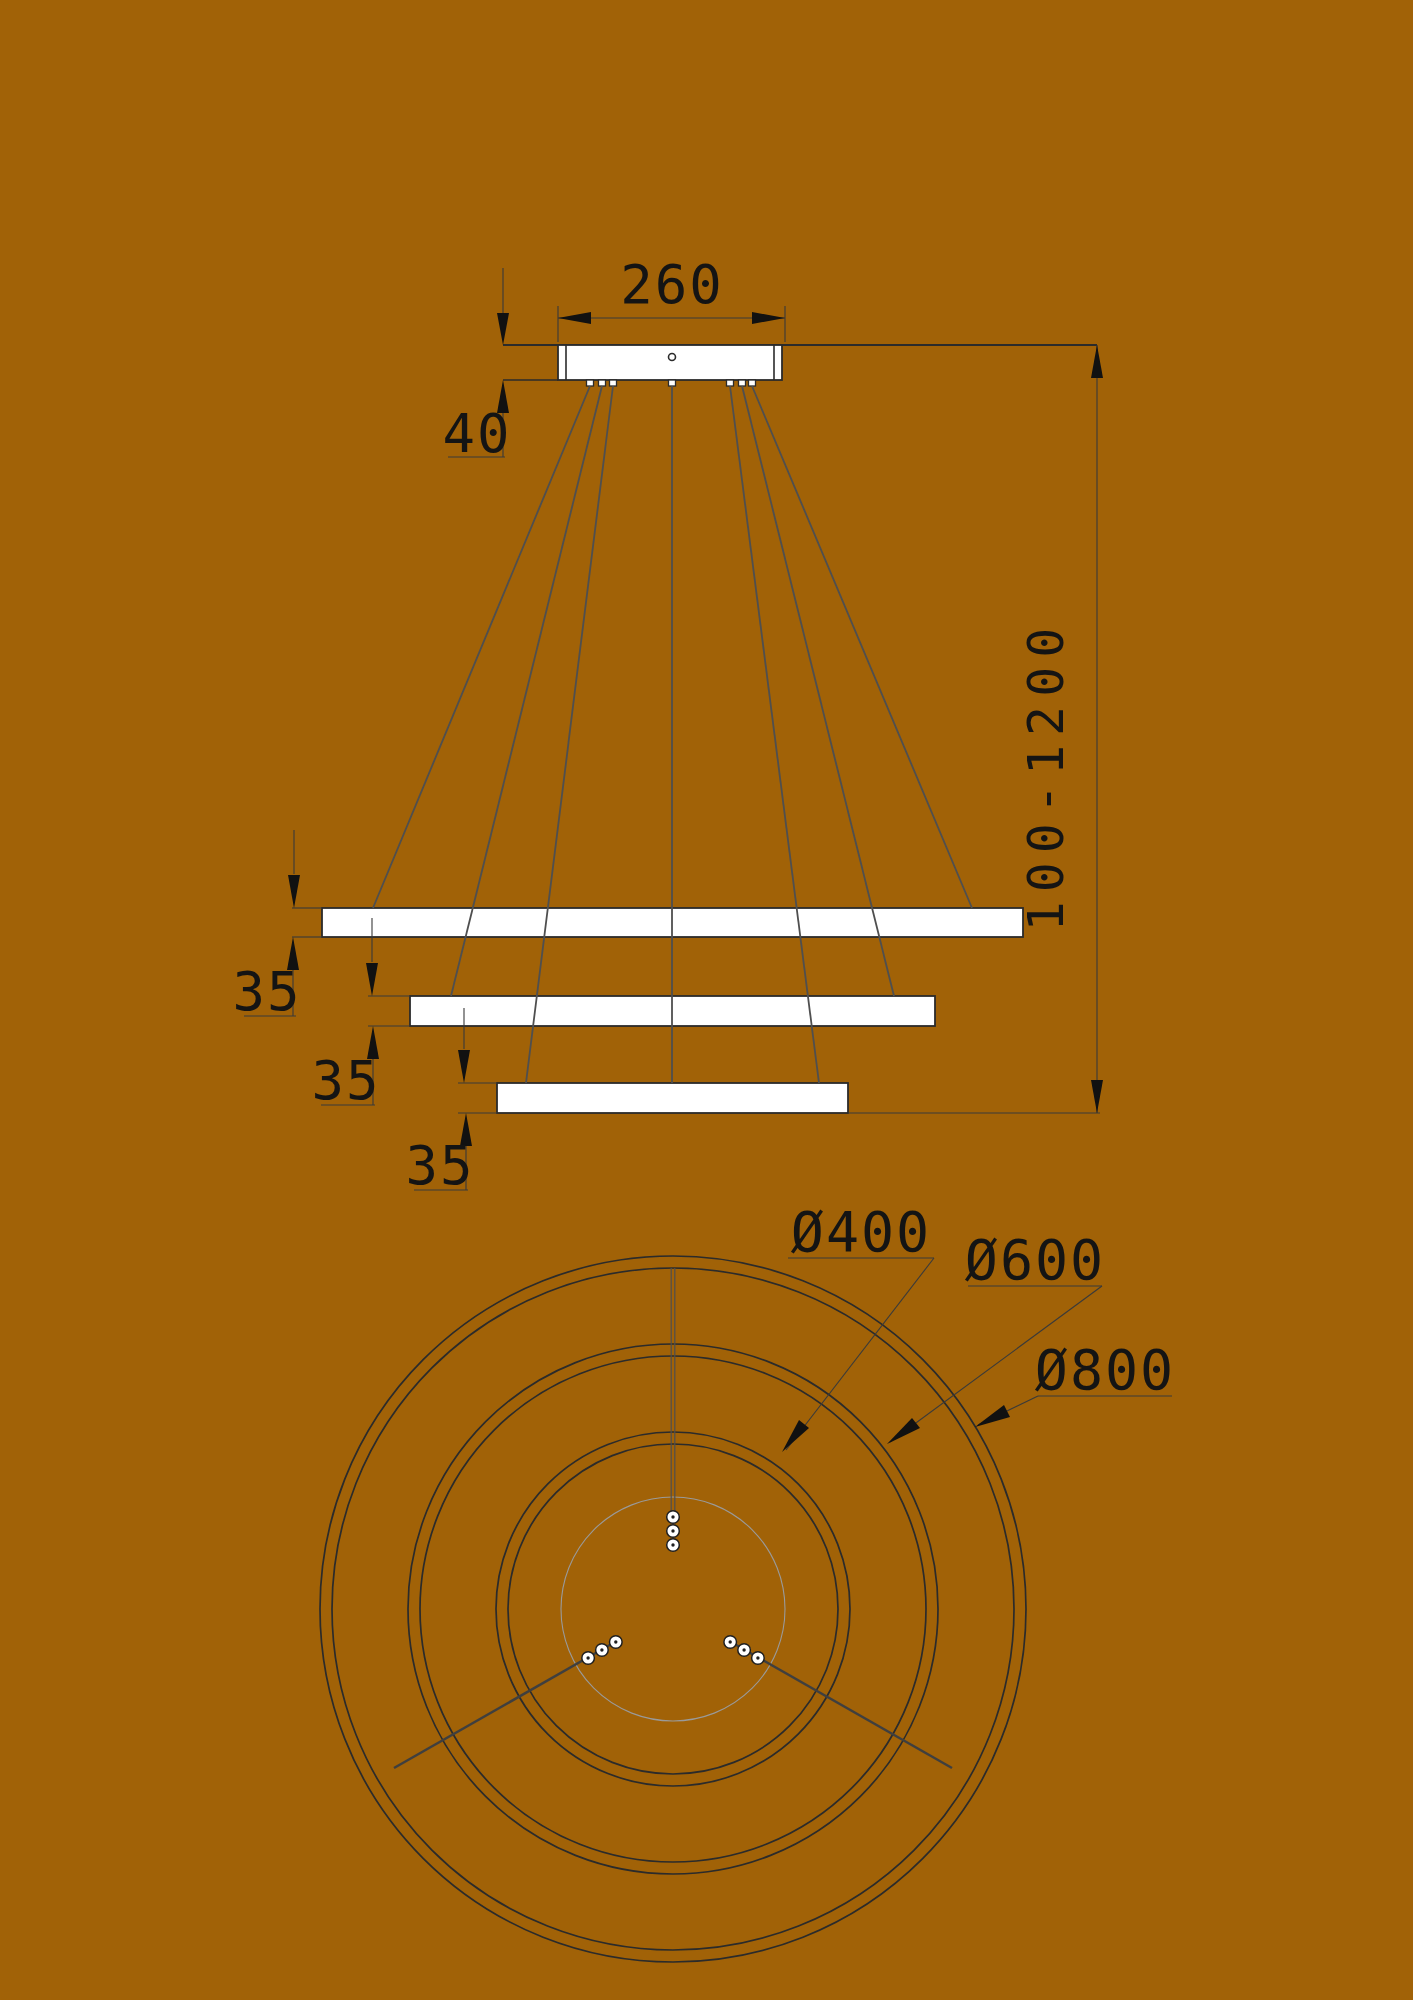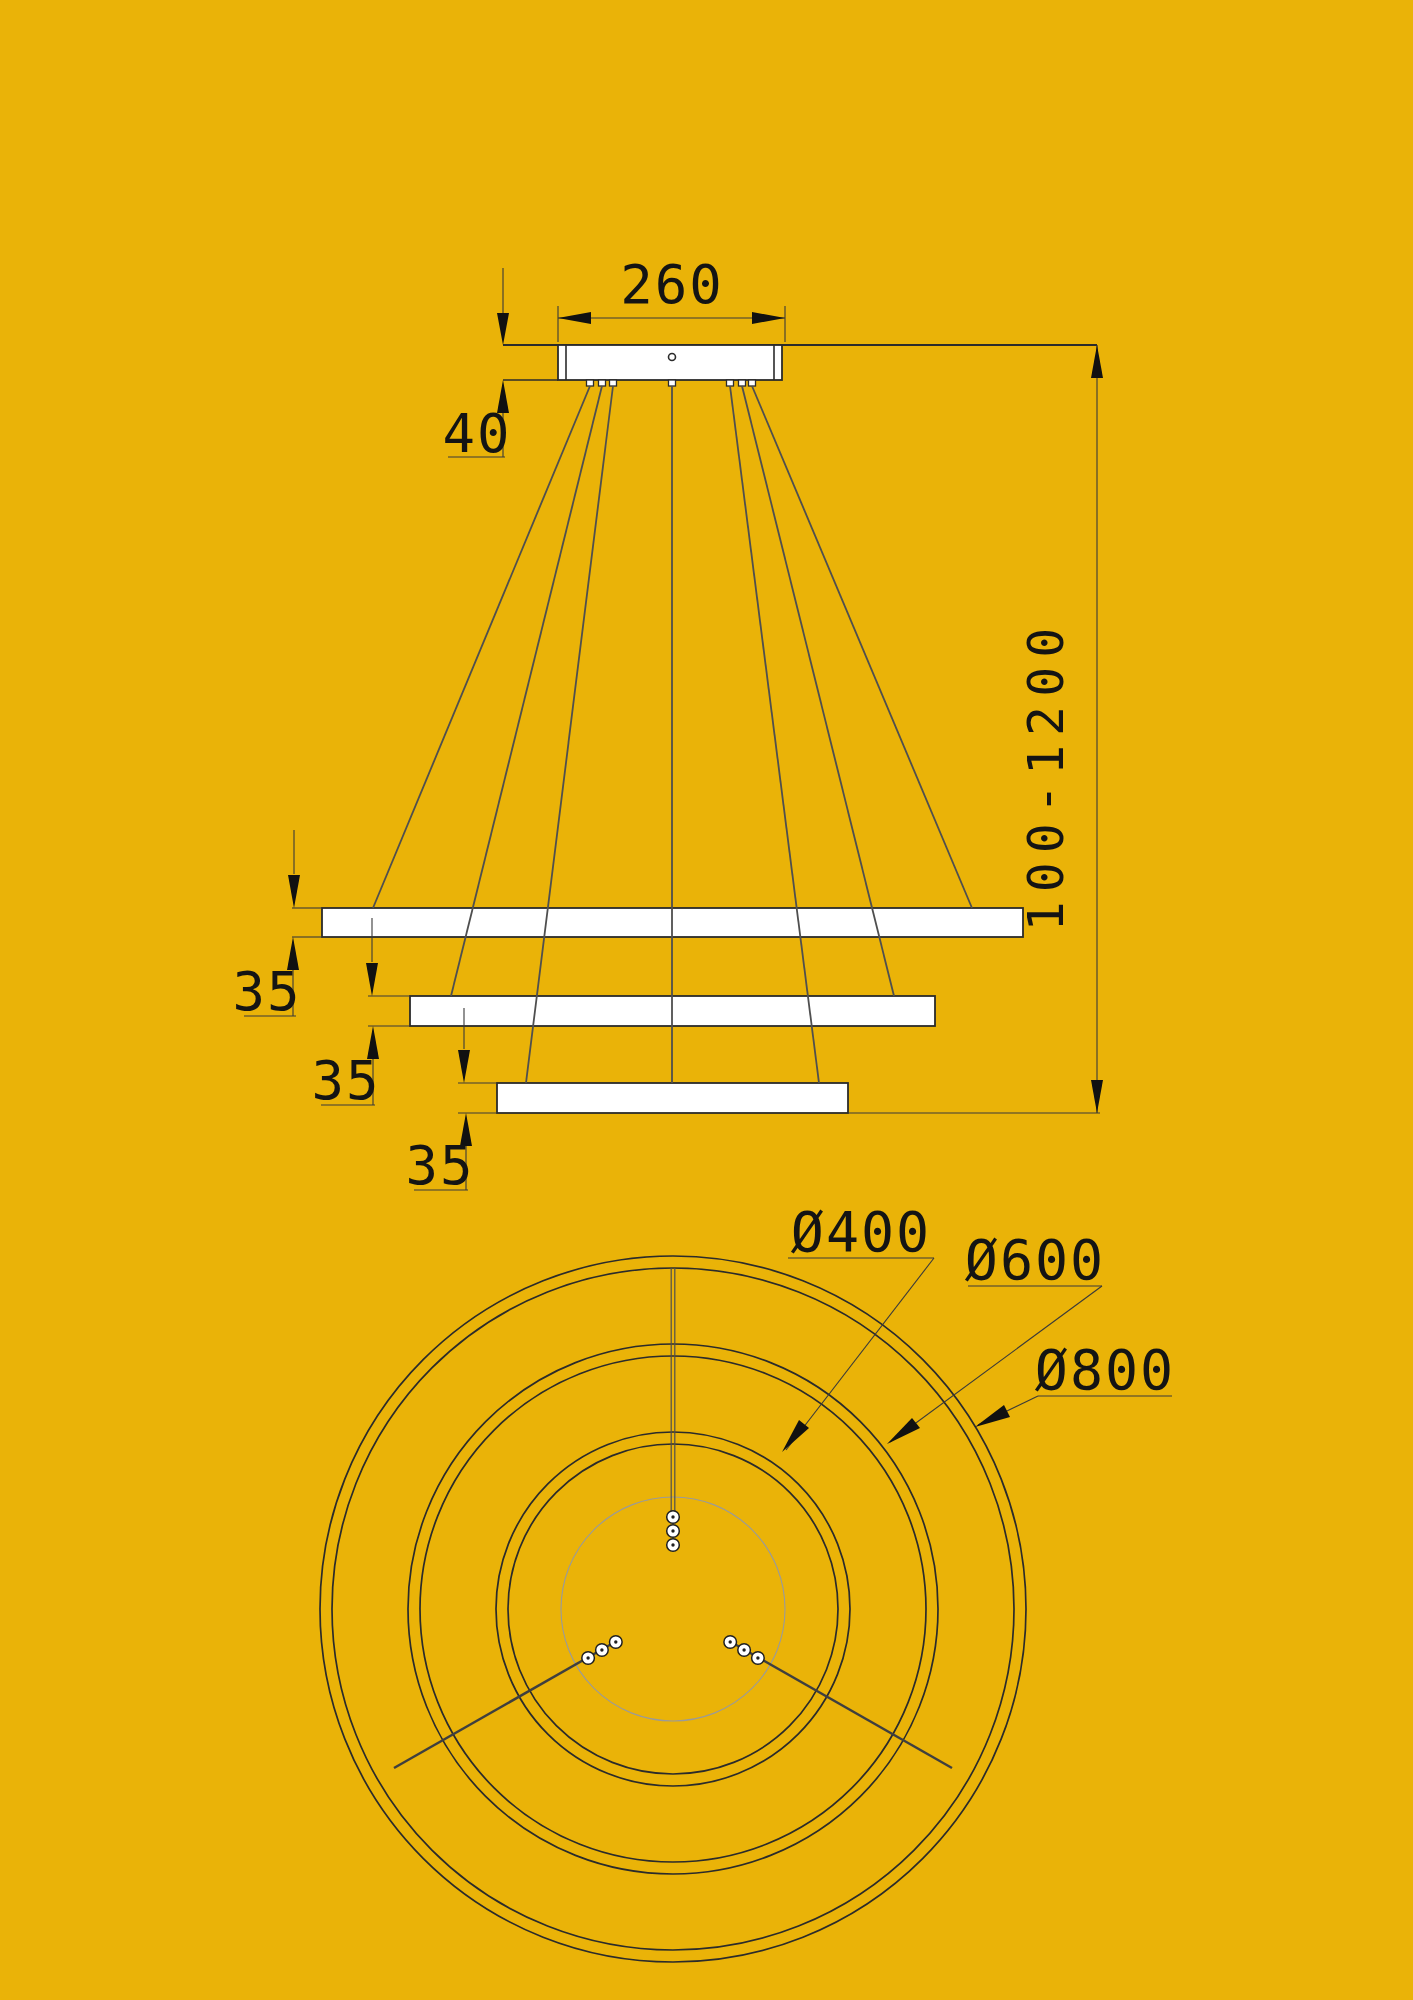--- a/index.html
+++ b/index.html
@@ -1,19 +1,19 @@
 <!DOCTYPE html>
 <html><head>
 <meta charset="utf-8">
 <style>
   html,body{margin:0;padding:0;background:#ffffff;}
   .stage{
     position:relative;
     width:1413px;height:2000px;
-    background:#eab308;
+    background:#a16207;
     overflow:hidden;
     font-family:"DejaVu Sans Mono","Liberation Mono",monospace;
   }
   svg{display:block;}
   .outline{stroke:#2b2b2b;stroke-width:2;fill:none;}
   .outline-thin{stroke:#2b2b2b;stroke-width:1.6;fill:none;}
   .band{fill:#ffffff;stroke:#2b2b2b;stroke-width:1.8;}
   .cable{stroke:#4f4f4f;stroke-width:1.8;fill:none;}
   .dimline{stroke:#3a3a3a;stroke-width:1.1;fill:none;}
   .extline{stroke:#3a3a3a;stroke-width:1.1;fill:none;}

